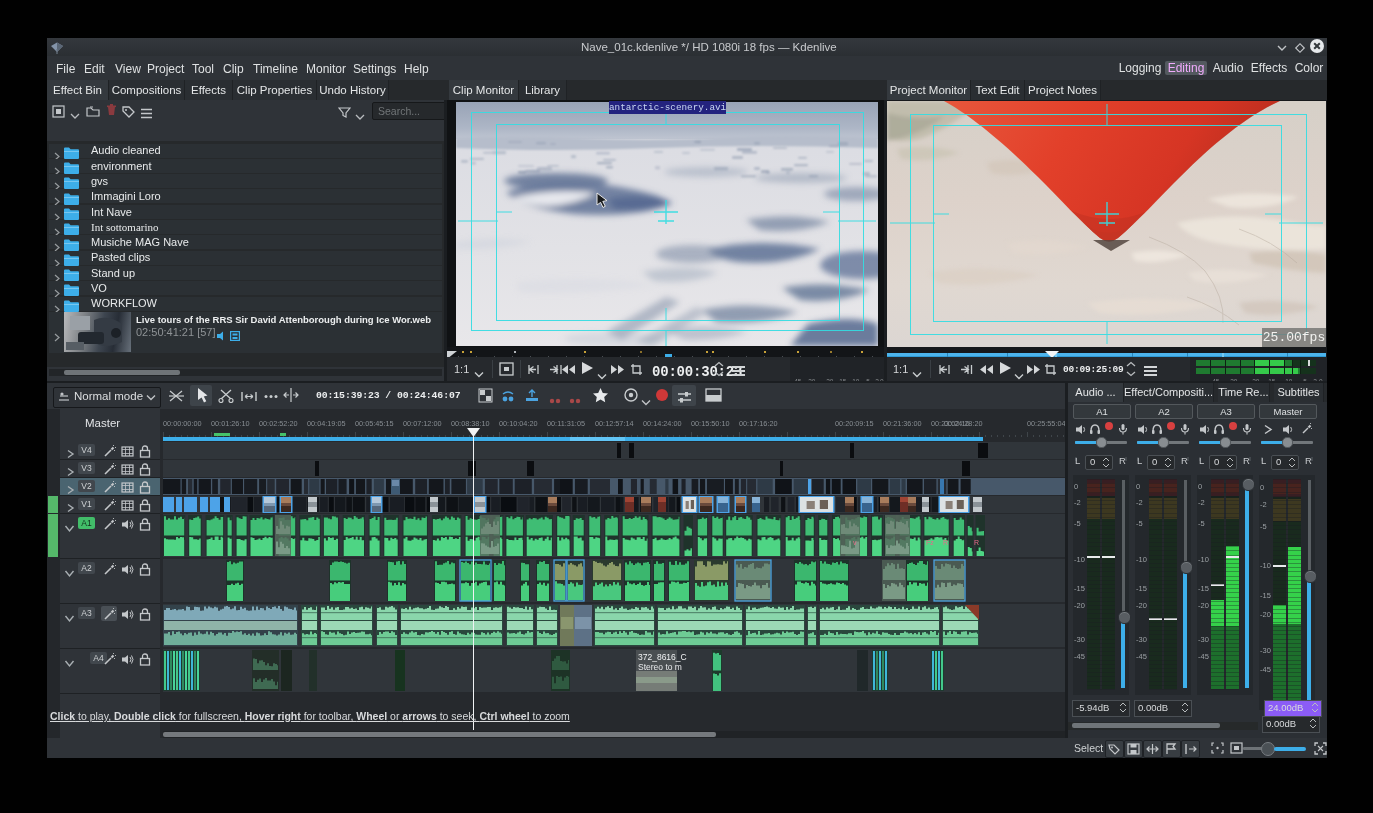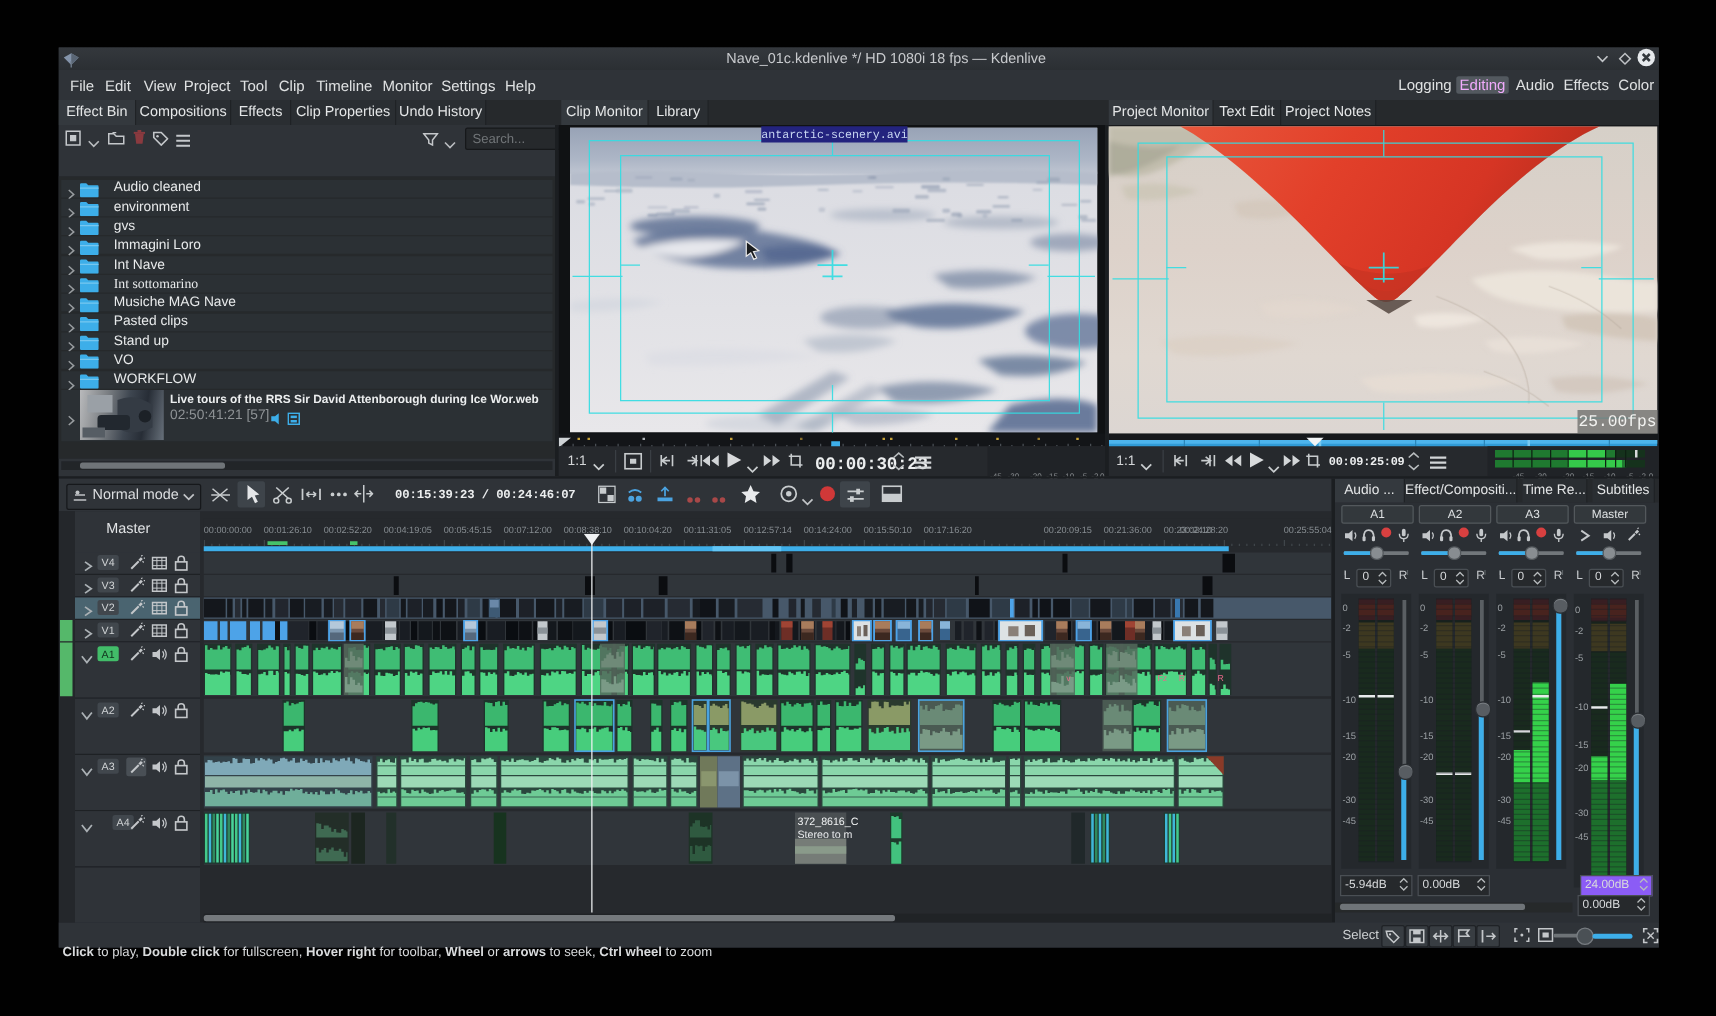--- a/index.html
+++ b/index.html
@@ -2043,21 +2043,21 @@
     <div class="abs" style="left:1262px;top:716px;width:56px;height:15px;background:#26292c;border:1px solid #4a4f54;color:#d8dadc;font-size:9.5px;">
       <span style="position:absolute;left:3px;top:1px;">0.00dB</span>
       <svg width="8" height="12" style="position:absolute;right:2px;top:1px;">
         <path d="M1 4 L4 1 L7 4" stroke="#b8bcbe" fill="none"></path>
         <path d="M1 7 L4 10 L7 7" stroke="#b8bcbe" fill="none"></path>
       </svg>
     </div>
 <div class="abs" style="left:1068px;top:722px;width:190px;height:8px;background:#26292a;"></div>
 <div class="abs" style="left:1072px;top:723px;width:148px;height:5px;border-radius:2px;background:#6f7478;"></div>
 <div class="abs" style="left:47px;top:738px;width:1280px;height:20px;background:#2f3338;"></div>
-<div class="abs" style="left:50px;top:756px;color:#d8dadc;font-size:10.5px;"><b>Click</b> to play, <b>Double click</b> for fullscreen, <b>Hover right</b> for toolbar, <b>Wheel</b> or <b>arrows</b> to seek, <b>Ctrl wheel</b> to zoom</div>
+<div class="abs" style="left:50px;top:710px;color:#d8dadc;font-size:10.5px;text-decoration:underline;"><b>Click</b> to play, <b>Double click</b> for fullscreen, <b>Hover right</b> for toolbar, <b>Wheel</b> or <b>arrows</b> to seek, <b>Ctrl wheel</b> to zoom</div>
 <div class="abs" style="left:1074px;top:742px;color:#cfd2d4;font-size:10.5px;">Select</div>
 
 <div class="abs" style="left:1105px;top:740px;width:17px;height:16px;background:#383d42;border:1px solid #1f2226;border-radius:2px;"><svg width="17" height="16">
         <path d="M3 4 L8 4 L13 9 L9 13 L4 8 Z" fill="none" stroke="#c4c7ca" stroke-width="1.2"></path>
         <circle cx="6" cy="6.5" r="0.9" fill="#c4c7ca"></circle>
       </svg></div>
     <div class="abs" style="left:1124px;top:740px;width:17px;height:16px;background:#383d42;border:1px solid #1f2226;border-radius:2px;"><svg width="17" height="16">
         <rect x="3" y="3" width="11" height="10" fill="none" stroke="#c4c7ca" stroke-width="1.2"></rect>
         <rect x="5.5" y="3" width="6" height="3.5" fill="#c4c7ca"></rect>
         <rect x="5.5" y="9" width="6" height="4" fill="#c4c7ca"></rect>

